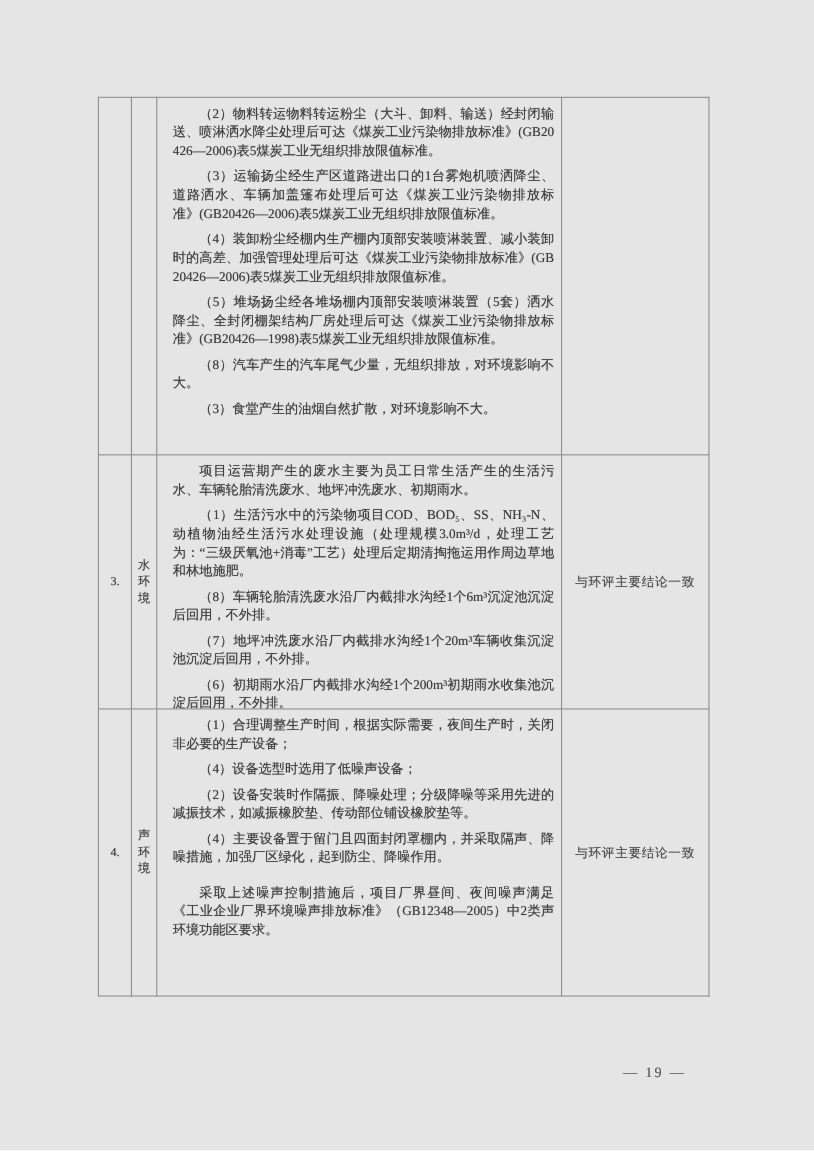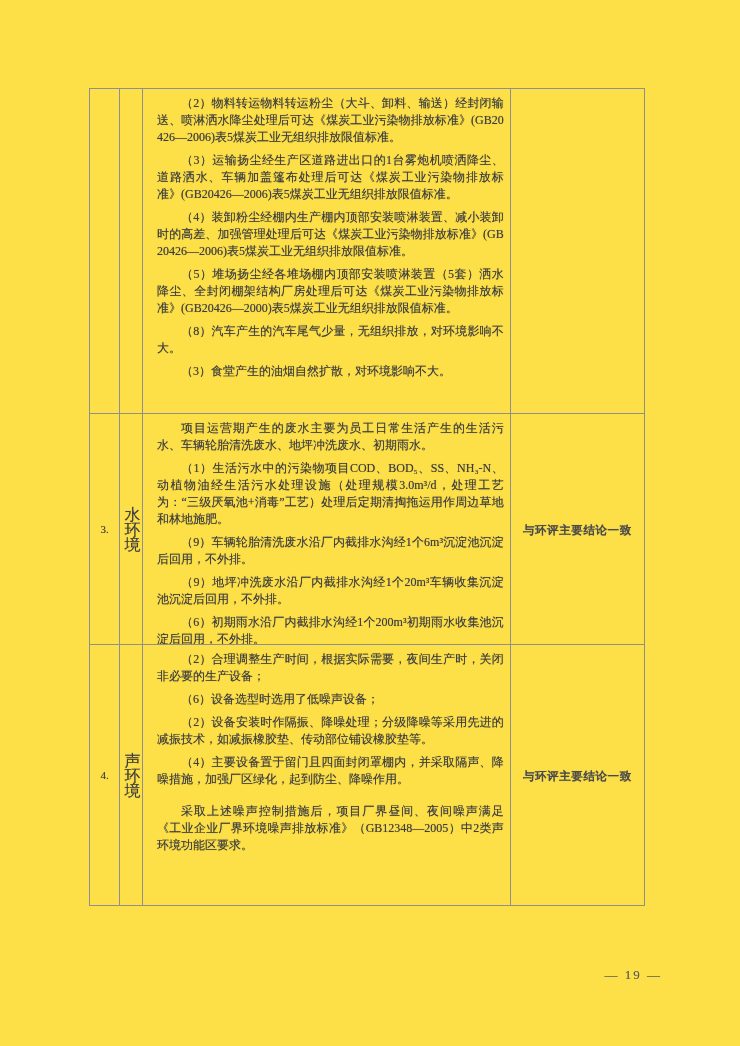--- a/index.html
+++ b/index.html
@@ -3,61 +3,61 @@
 <meta charset="utf-8">
 <style>
   html,body{margin:0;padding:0;}
   body{
     width:740px;height:1046px;
     background:#ffffff;
     font-family:"Liberation Serif", serif;
   }
   .sheet{
     position:relative;width:740px;height:1046px;
-    background:#fde047;overflow:hidden;
+    background:#e5e5e5;overflow:hidden;
     filter:blur(0.2px);
   }
   .report-table{
     position:absolute;left:89px;top:88px;width:556px;
     border-collapse:collapse;table-layout:fixed;
     color:#3d3d3d;
   }
   .report-table td{
     border:1px solid #8f8f8f;padding:0;vertical-align:middle;
   }
   .no-cell{width:29px;text-align:center;font-size:11px;
     text-shadow:0 0 .7px rgba(80,80,80,.6);}
   .cat-cell{width:22px;}
   .content-cell{width:366px;vertical-align:top;}
   .concl-cell{width:133px;text-align:center;}
   .vtext{
-    width:13px;margin:0 auto;font-size:16px;line-height:15px;
+    width:13px;margin:0 auto;font-size:11px;line-height:15px;
     word-break:break-all;text-align:center;
     text-shadow:0 0 .7px rgba(80,80,80,.6);
   }
   .concl-text{
     display:inline-block;font-size:11.5px;letter-spacing:.6px;
-    color:#4a4a4a;text-shadow:0 0 .7px rgba(90,90,90,.55);font-weight:bold;
+    color:#4a4a4a;text-shadow:0 0 .7px rgba(90,90,90,.55);
   }
   .cbox{
     overflow:hidden;text-align:justify;
     padding:6px 6px 0 14px;
   }
   .r0 .cbox{height:318px}
   .r1 .cbox{height:224px}
   .r2 .cbox{height:254px}
   p.para{
     margin:0 0 6px;font-size:12px;line-height:17px;
     text-indent:2em;word-break:break-all;color:#3d3d3d;
     text-shadow:0 0 .75px rgba(75,75,75,.65);
   }
   p.final-gap{margin-top:15px;}
   .pageno{
-    position:absolute;left:562px;top:967px;width:100px;
-    font-size:13px;color:#5a5a5a;letter-spacing:2px;text-align:right;
+    position:absolute;left:545px;top:967px;width:100px;
+    font-size:13px;color:#5a5a5a;letter-spacing:2px;text-align:center;
     text-shadow:0 0 .6px rgba(90,90,90,.5);
     font-family:"Liberation Serif", serif;
   }
 </style>
 </head>
 <body>
 
 <div class="sheet">
 
   <table class="report-table">
@@ -65,58 +65,58 @@
         <tr class="r0">
       <td class="no-cell"></td>
       <td class="cat-cell">
         <div class="vtext"></div>
       </td>
       <td class="content-cell">
         <div class="cbox">
           <p class="para">（2）物料转运物料转运粉尘（大斗、卸料、输送）经封闭输送、喷淋洒水降尘处理后可达《煤炭工业污染物排放标准》(GB20426—2006)表5煤炭工业无组织排放限值标准。</p>
           <p class="para">（3）运输扬尘经生产区道路进出口的1台雾炮机喷洒降尘、道路洒水、车辆加盖篷布处理后可达《煤炭工业污染物排放标准》(GB20426—2006)表5煤炭工业无组织排放限值标准。</p>
           <p class="para">（4）装卸粉尘经棚内生产棚内顶部安装喷淋装置、减小装卸时的高差、加强管理处理后可达《煤炭工业污染物排放标准》(GB20426—2006)表5煤炭工业无组织排放限值标准。</p>
-          <p class="para">（5）堆场扬尘经各堆场棚内顶部安装喷淋装置（5套）洒水降尘、全封闭棚架结构厂房处理后可达《煤炭工业污染物排放标准》(GB20426—2000)表5煤炭工业无组织排放限值标准。</p>
+          <p class="para">（5）堆场扬尘经各堆场棚内顶部安装喷淋装置（5套）洒水降尘、全封闭棚架结构厂房处理后可达《煤炭工业污染物排放标准》(GB20426—1998)表5煤炭工业无组织排放限值标准。</p>
           <p class="para">（8）汽车产生的汽车尾气少量，无组织排放，对环境影响不大。</p>
           <p class="para">（3）食堂产生的油烟自然扩散，对环境影响不大。</p>
         </div>
       </td>
       <td class="concl-cell">
         <span class="concl-text"></span>
       </td>
     </tr>
 
     <tr class="r1">
       <td class="no-cell">3.</td>
       <td class="cat-cell">
         <div class="vtext">水环境</div>
       </td>
       <td class="content-cell">
         <div class="cbox">
           <p class="para">项目运营期产生的废水主要为员工日常生活产生的生活污水、车辆轮胎清洗废水、地坪冲洗废水、初期雨水。</p>
           <p class="para">（1）生活污水中的污染物项目COD、BOD₅、SS、NH₃-N、动植物油经生活污水处理设施（处理规模3.0m³/d，处理工艺为：“三级厌氧池+消毒”工艺）处理后定期清掏拖运用作周边草地和林地施肥。</p>
-          <p class="para">（9）车辆轮胎清洗废水沿厂内截排水沟经1个6m³沉淀池沉淀后回用，不外排。</p>
-          <p class="para">（9）地坪冲洗废水沿厂内截排水沟经1个20m³车辆收集沉淀池沉淀后回用，不外排。</p>
+          <p class="para">（8）车辆轮胎清洗废水沿厂内截排水沟经1个6m³沉淀池沉淀后回用，不外排。</p>
+          <p class="para">（7）地坪冲洗废水沿厂内截排水沟经1个20m³车辆收集沉淀池沉淀后回用，不外排。</p>
           <p class="para">（6）初期雨水沿厂内截排水沟经1个200m³初期雨水收集池沉淀后回用，不外排。</p>
         </div>
       </td>
       <td class="concl-cell">
         <span class="concl-text">与环评主要结论一致</span>
       </td>
     </tr>
 
     <tr class="r2">
       <td class="no-cell">4.</td>
       <td class="cat-cell">
         <div class="vtext">声环境</div>
       </td>
       <td class="content-cell">
         <div class="cbox">
-          <p class="para">（2）合理调整生产时间，根据实际需要，夜间生产时，关闭非必要的生产设备；</p>
-          <p class="para">（6）设备选型时选用了低噪声设备；</p>
+          <p class="para">（1）合理调整生产时间，根据实际需要，夜间生产时，关闭非必要的生产设备；</p>
+          <p class="para">（4）设备选型时选用了低噪声设备；</p>
           <p class="para">（2）设备安装时作隔振、降噪处理；分级降噪等采用先进的减振技术，如减振橡胶垫、传动部位铺设橡胶垫等。</p>
           <p class="para">（4）主要设备置于留门且四面封闭罩棚内，并采取隔声、降噪措施，加强厂区绿化，起到防尘、降噪作用。</p>
           <p class="para final-gap">采取上述噪声控制措施后，项目厂界昼间、夜间噪声满足《工业企业厂界环境噪声排放标准》（GB12348—2005）中2类声环境功能区要求。</p>
         </div>
       </td>
       <td class="concl-cell">
         <span class="concl-text">与环评主要结论一致</span>
       </td>
     </tr>
   </tbody>

